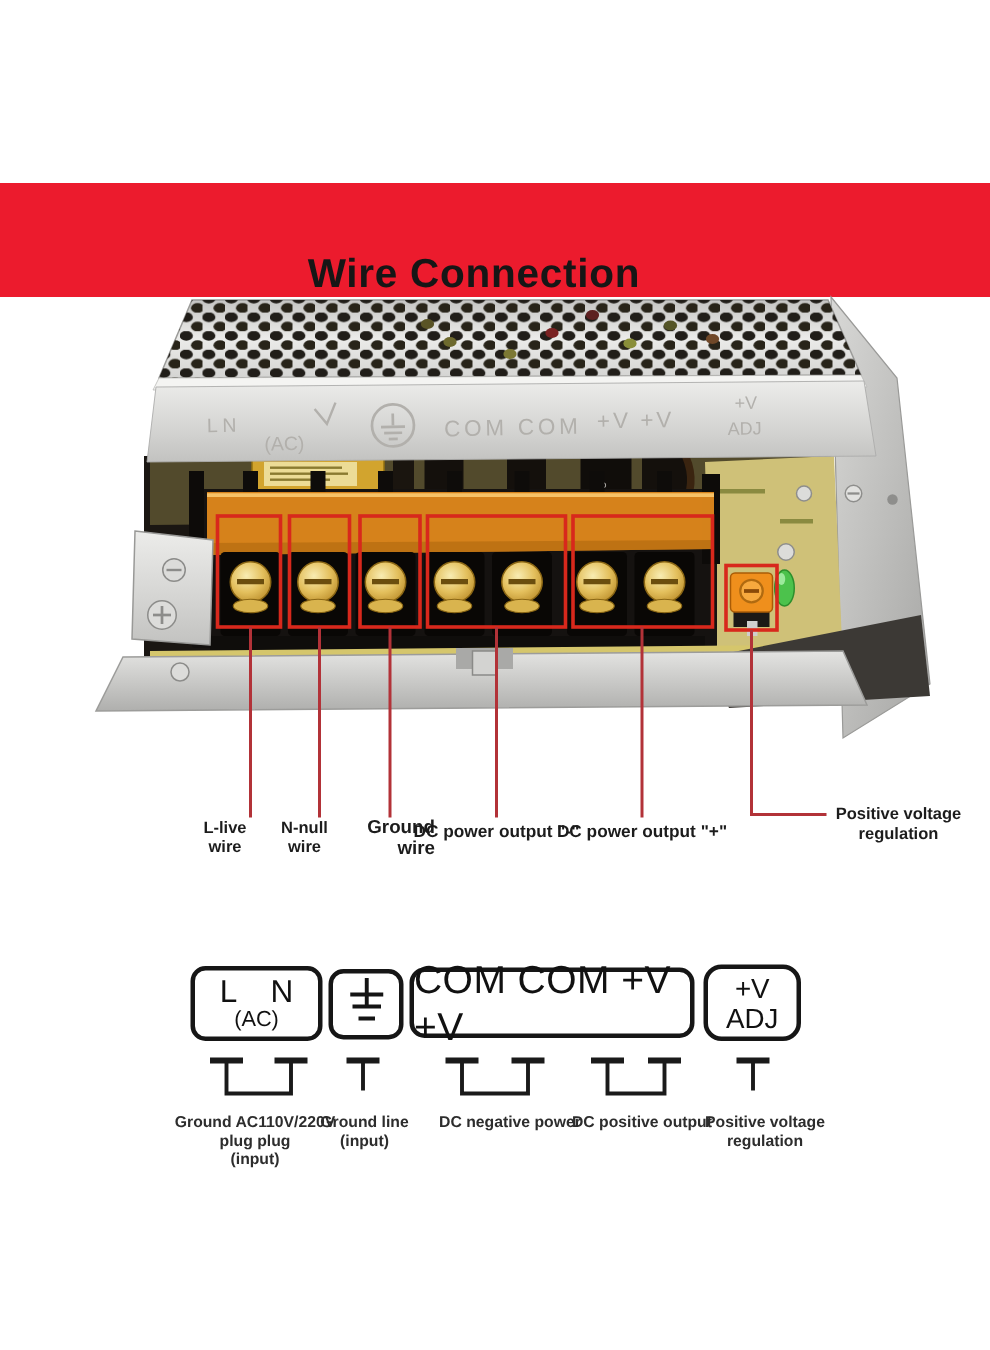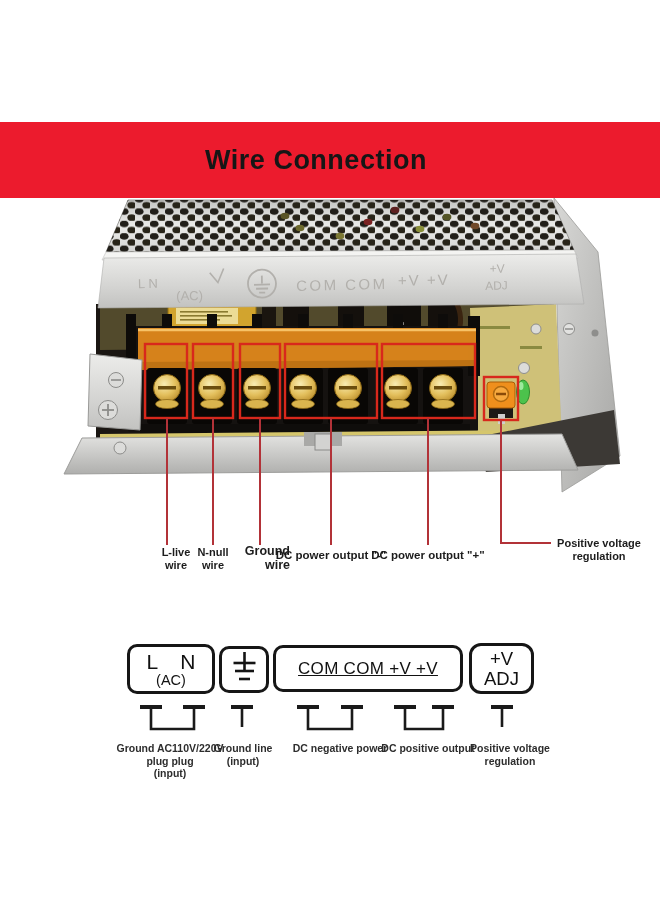--- a/index.html
+++ b/index.html
@@ -1,38 +1,38 @@
 <!DOCTYPE html>
 <html style="--banner-bg: #ec1b2d; --hl: #d8281c; --cl: #b23238;"><head>
 <meta charset="utf-8">
 <style>
   html,body{margin:0;padding:0;background:#ffffff;}
   .page{position:relative;width:660px;height:900px;background:#ffffff;overflow:hidden;
         font-family:"Liberation Sans",sans-serif;}
   
   .banner{position:absolute;left:0;top:122px;width:660px;height:76px;
-          background:var(--banner-bg,#ec1b2d);display:flex;align-items:center;justify-content:center;}
+          background:var(--banner-bg,#ec1b2d);display:flex;align-items:flex-end;justify-content:center;}
   .banner-title{font-size:27px;font-weight:bold;color:#161616;letter-spacing:.5px;
           transform:translateX(-14px);}
   
   .psu{position:absolute;left:0;top:196px;}
   .hlbox{fill:none;stroke:var(--hl,#d8281c);stroke-width:2.4;}
   .cline{fill:none;stroke:var(--cl,#b23238);stroke-width:2;}
   .emboss{fill:#b2b0ac;}
   
   .clabel{position:absolute;text-align:center;font-weight:bold;font-size:11px;
           line-height:12.5px;color:#1c1c1c;}
   .clabel.big{font-size:12.5px;line-height:14px;text-align:right;}
   .clabel.one{font-size:11.5px;}
   
   .dbox{position:absolute;border:3px solid #161616;border-radius:10px;box-sizing:border-box;
         display:flex;flex-direction:column;align-items:center;justify-content:center;color:#111;}
   .ln-row{display:flex;gap:22px;font-size:21px;line-height:21px;}
   .ln-sub{font-size:14.5px;line-height:15px;margin-top:1px;}
-  .com-text{font-size:17px;letter-spacing:.3px;text-decoration:underline;}
+  .com-text{font-size:26px;letter-spacing:.3px;}
   .adj-text{font-size:18.5px;line-height:20px;text-align:center;}
   .pins{position:absolute;left:0;top:700px;}
   .pinbar{stroke:#1a1a1a;stroke-width:4;fill:none;}
   .pinstem{stroke:#1a1a1a;stroke-width:2.6;fill:none;}
   .gnd{stroke:#141414;stroke-width:2.6;fill:none;}
   
   .blabel{position:absolute;text-align:center;font-weight:bold;font-size:10.5px;
           line-height:12.5px;color:#2d2d2d;}
 </style>
 </head>
@@ -253,25 +253,25 @@
     <g>
       <line class="cline" x1="167" y1="222" x2="167" y2="349"></line>
       <line class="cline" x1="213" y1="222" x2="213" y2="349"></line>
       <line class="cline" x1="260" y1="222" x2="260" y2="349"></line>
       <line class="cline" x1="331" y1="222" x2="331" y2="349"></line>
       <line class="cline" x1="428" y1="222" x2="428" y2="349"></line>
       <polyline class="cline" points="501,224 501,347 551,347"></polyline>
     </g>
   </svg>
 
-  <div class="clabel" style="left:146px;top:546px;width:60px">
+  <div class="clabel" style="left:120px;top:546px;width:60px">
     <div>L-live</div>
     <div>wire</div>
   </div>
-  <div class="clabel" style="left:183px;top:546px;width:60px">
+  <div class="clabel" style="left:173px;top:546px;width:60px">
     <div>N-null</div>
     <div>wire</div>
   </div>
   <div class="clabel big" style="left:224px;top:544px;width:66px">
     <div>Ground</div>
     <div>wire</div>
   </div>
   <div class="clabel one" style="left:261px;top:549px;width:140px">
     <div>DC power output "-"</div>
   </div>

